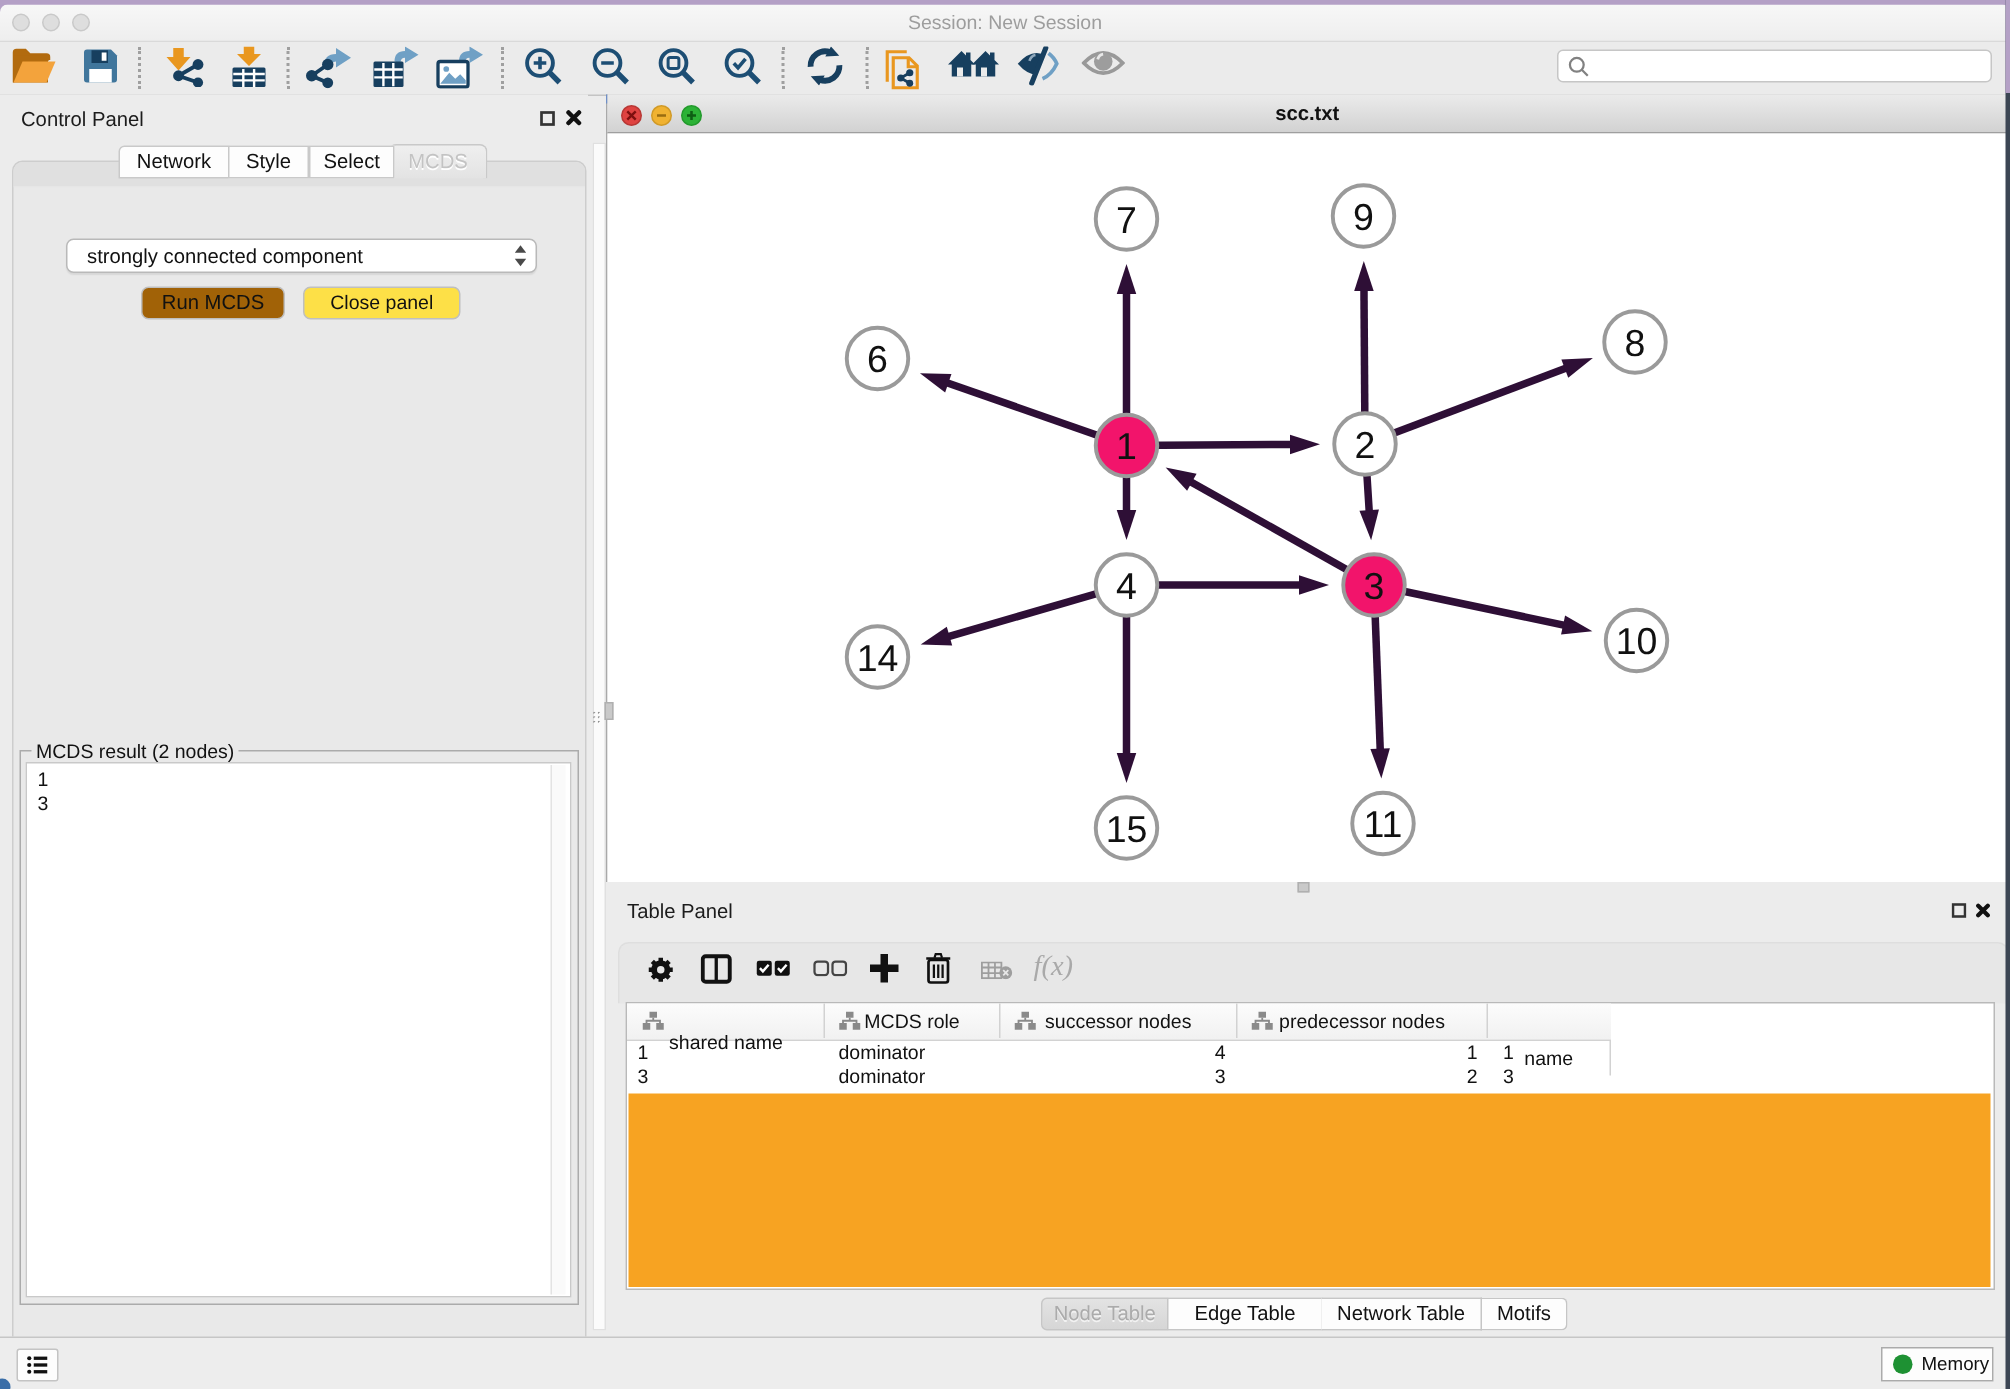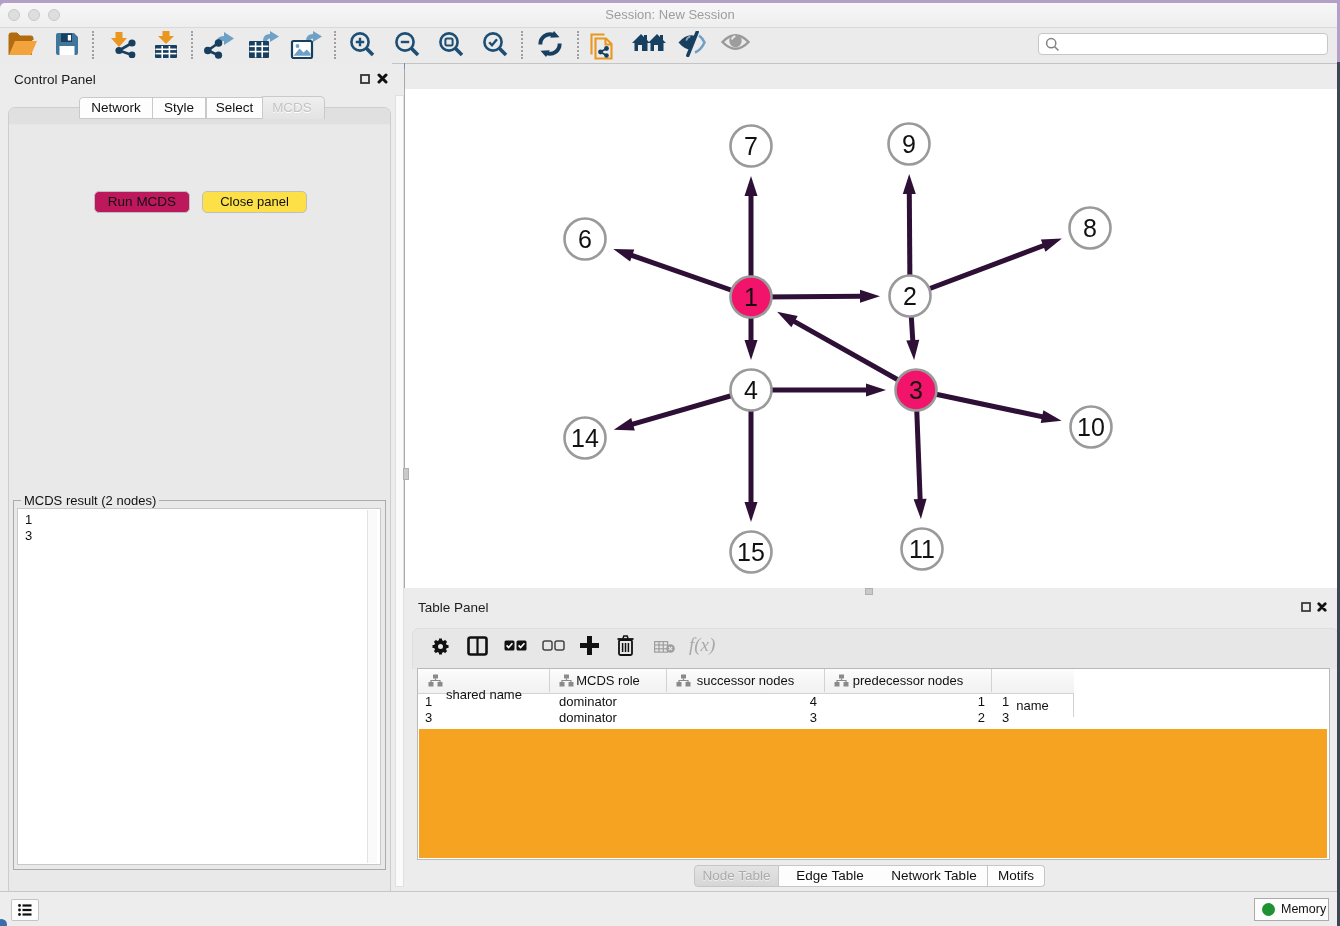--- a/index.html
+++ b/index.html
@@ -171,38 +171,63 @@
   <div class="abs" style="left:8px;top:44px;width:381px;height:826px;background:#e9e9e9;border:1px solid #cdcdcd;border-radius:7px;">
     <div class="abs" style="left:0;top:0;width:100%;height:16px;background:#e0e0e0;border-radius:6px 6px 0 0;border-bottom:1px solid #e6e6e6;"></div>
   </div>
 
   <div class="abs" style="left:259px;top:33px;width:64px;height:22px;background:linear-gradient(#efefef,#e3e3e3);border:1px solid #c9c9c9;border-radius:5px 5px 0 0;border-bottom:none;"></div>
   <div class="abs" style="left:79px;top:34px;width:72px;height:20px;background:#fdfdfd;border:1px solid #c9c9c9;border-radius:4px 0 0 0;font-size:13.5px;color:#111;text-align:center;line-height:20px;">Network</div>
   <div class="abs" style="left:152px;top:34px;width:52px;height:20px;background:#fdfdfd;border:1px solid #c9c9c9;font-size:13.5px;color:#111;text-align:center;line-height:20px;">Style</div>
   <div class="abs" style="left:206px;top:34px;width:55px;height:20px;background:#fdfdfd;border:1px solid #c9c9c9;font-size:13.5px;color:#111;text-align:center;line-height:20px;">Select</div>
   <div class="abs" style="left:259px;top:35px;width:66px;height:20px;font-size:13.5px;color:#c3c3c3;text-align:center;line-height:20px;text-shadow:0 1px 0 #fff;">MCDS</div>
 
-  <div class="abs" style="left:94px;top:128px;width:94px;height:20px;background:#be185d;border:1px solid #bfbfbf;border-radius:5px;font-size:13.5px;color:#111;text-align:center;line-height:20px;">Run MCDS</div>
+  <div class="abs" style="left:44px;top:96px;width:312px;height:21px;background:#fff;border:1px solid #b9b9b9;border-radius:5px;box-shadow:0 1px 1px rgba(0,0,0,0.08);">
+    <div class="abs" style="left:13px;top:3px;font-size:13.5px;color:#111;">strongly connected component</div>
+    <svg class="abs" style="left:297px;top:3px;" width="10" height="15" viewBox="0 0 10 15">
+      <path d="M5 0.5 L8.8 5.5 L1.2 5.5 Z" fill="#4a4a4a"></path>
+      <path d="M5 14.5 L8.8 9.5 L1.2 9.5 Z" fill="#4a4a4a"></path>
+    </svg>
+  </div>
+  <div class="abs" style="left:94px;top:128px;width:94px;height:20px;background:#a16207;border:1px solid #bfbfbf;border-radius:5px;font-size:13.5px;color:#111;text-align:center;line-height:20px;">Run MCDS</div>
   <div class="abs" style="left:202px;top:128px;width:103px;height:20px;background:#fde047;border:1px solid #bfbfbf;border-radius:5px;font-size:13px;color:#111;text-align:center;line-height:20px;">Close panel</div>
 
   <div class="abs" style="left:13px;top:437px;width:371px;height:368px;border:1px solid #ababab;background:#e9e9e9;">
     <div class="abs" style="left:7px;top:-8px;background:#e9e9e9;padding:0 3px;font-size:13px;color:#111;">MCDS result (2 nodes)</div>
     <div class="abs" style="left:3px;top:7px;width:362px;height:355px;background:#fff;border:1px solid #c9c9c9;">
       <div class="abs" style="left:7px;top:3px;font-size:13px;color:#111;line-height:16px;">1<br>3</div>
       <div class="abs" style="right:3px;top:1px;width:9px;height:353px;background:#fafafa;border-left:1px solid #e3e3e3;"></div>
     </div>
   </div>
 </div>
 
 <div class="abs" style="left:395px;top:95px;width:7px;height:790px;background:#fbfbfb;border:1px solid #e0e0e0;"></div>
 
 <div class="abs" style="left:395px;top:474px;width:6px;height:8px;background:radial-gradient(circle 1px at 1px 1px,#8a8a8a 60%,transparent 61%) 0 0/3px 3px;"></div>
 
 <div class="abs" style="left:404px;top:63px;width:933px;height:525px;border-left:1px solid #a9a9a9;">
   <div class="abs" style="left:-1px;top:0;width:1px;height:6px;background:#6f8fc8;"></div>
+  <div class="abs" style="left:0;top:0;width:933px;height:25px;background:linear-gradient(#ebebeb,#d2d2d2);border-bottom:1px solid #9f9f9f;">
+    <div class="abs" style="left:9px;top:7px;width:12px;height:12px;border-radius:50%;background:#df4341;border:1px solid #b83835;">
+      <svg width="8" height="8" style="position:absolute;left:2px;top:2px;" viewBox="0 0 8 8">
+          <path d="M1.2 1.2 L6.8 6.8 M6.8 1.2 L1.2 6.8" stroke="#7e100f" stroke-width="1.6"></path>
+        </svg>
+    </div>
+    <div class="abs" style="left:29px;top:7px;width:12px;height:12px;border-radius:50%;background:#f0b231;border:1px solid #d19a27;">
+      <svg width="8" height="8" style="position:absolute;left:2px;top:2px;" viewBox="0 0 8 8">
+          <path d="M1 4 L7 4" stroke="#9a6c10" stroke-width="1.8"></path>
+        </svg>
+    </div>
+    <div class="abs" style="left:49px;top:7px;width:12px;height:12px;border-radius:50%;background:#2cb236;border:1px solid #239a2c;">
+      <svg width="8" height="8" style="position:absolute;left:2px;top:2px;" viewBox="0 0 8 8">
+          <path d="M4 1 L4 7 M1 4 L7 4" stroke="#0e5e14" stroke-width="1.7"></path>
+        </svg>
+    </div>
+    <div class="abs" style="left:0;top:5px;width:100%;text-align:center;font-size:13.5px;font-weight:bold;color:#111;">scc.txt</div>
+  </div>
   <div class="abs" style="left:0;top:26px;width:933px;height:499px;background:#fff;">
     <svg width="933" height="499" viewBox="0 0 933 499" font-family="Liberation Sans, sans-serif">
 <line x1="346" y1="208" x2="346.0" y2="105.0" stroke="#2e0f36" stroke-width="5"></line>
 <polygon points="346.0,87.0 352.5,107.0 339.5,107.0" fill="#2e0f36"></polygon>
 <line x1="346" y1="208" x2="225.3" y2="165.8" stroke="#2e0f36" stroke-width="5"></line>
 <polygon points="208.3,159.9 229.3,160.4 225.1,172.6" fill="#2e0f36"></polygon>
 <line x1="346" y1="208" x2="457.0" y2="207.3" stroke="#2e0f36" stroke-width="5"></line>
 <polygon points="475.0,207.2 455.0,213.8 455.0,200.8" fill="#2e0f36"></polygon>
 <line x1="346" y1="208" x2="346.0" y2="253.0" stroke="#2e0f36" stroke-width="5"></line>
 <polygon points="346.0,271.0 339.5,251.0 352.5,251.0" fill="#2e0f36"></polygon>

